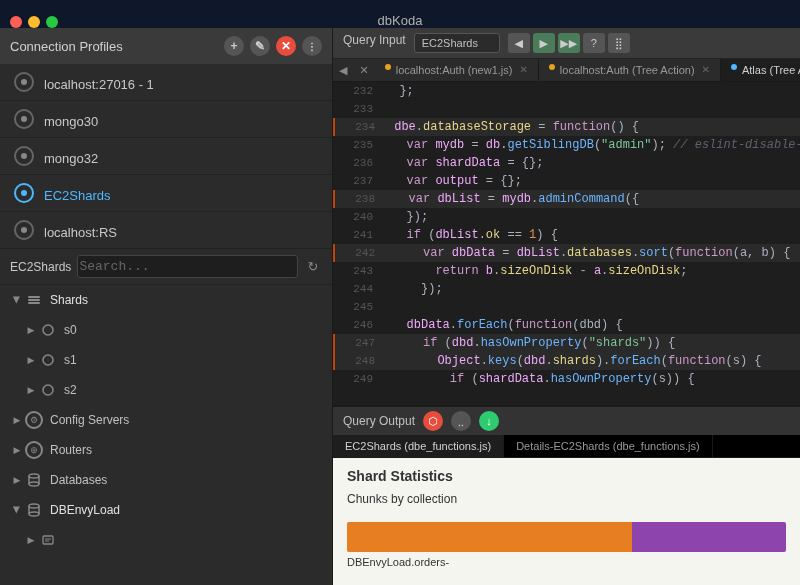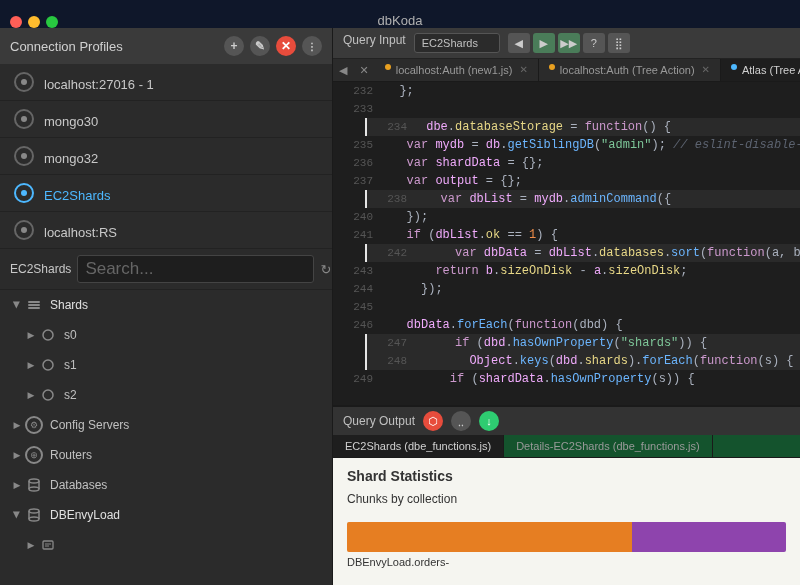--- a/index.html
+++ b/index.html
@@ -151,24 +151,25 @@
       color: #c8c8c8;
       font-size: 12px;
       font-weight: 500;
       flex-shrink: 0;
     }
     .search-input {
       background: #1e1e1e;
       border: 1px solid #444;
       border-radius: 3px;
       color: #aaa;
-      font-size: 17px;
-      padding: 3px 7px;
+      font-size: 13px;
+      padding: 3px 1px;
       flex: 1;
       outline: none;
+      font-family: Liberation Mono, monospace;
     }
     .search-input::placeholder { color: #666; }
     .refresh-btn {
       width: 18px;
       height: 18px;
       display: flex;
       align-items: center;
       justify-content: center;
       color: #888;
       cursor: pointer;
@@ -356,21 +357,21 @@
       white-space: pre;
     }
     .kw { color: #cc99cd; }
     .fn { color: #6cb6ff; }
     .str { color: #7ec699; }
     .num { color: #f08d49; }
     .comment { color: #5c6370; font-style: italic; }
     .var-name { color: #f0abfc; }
     .prop { color: #e8d887; }
     .punct { color: #abb2bf; }
-    .highlight-line { background: #2a2a2a; border-left: 2px solid #e5e5e5; margin-left: 32px; }
+    .highlight-line { background: #2a2a2a; border-left: 2px solid #c2410c; }
 
     
     .query-output {
       background: #2b2b2b;
       display: flex;
       flex-direction: column;
       flex-shrink: 0;
       height: 180px;
       border-top: 2px solid #1a1a1a;
     }
@@ -398,21 +399,21 @@
       justify-content: center;
       font-size: 11px;
     }
     .btn-red { background: #e74c3c; color: white; }
     .btn-gray { background: #555; color: #ccc; }
     .btn-green-circle { background: #2ecc71; color: white; }
 
     
     .output-tabs {
       display: flex;
-      background: #14532d;
+      background: #000000;
       border-bottom: 1px solid #1a1a1a;
       flex-shrink: 0;
     }
     .output-tab {
       padding: 5px 12px;
       font-size: 11px;
       color: #999;
       cursor: pointer;
       border-right: 1px solid #1a1a1a;
     }

